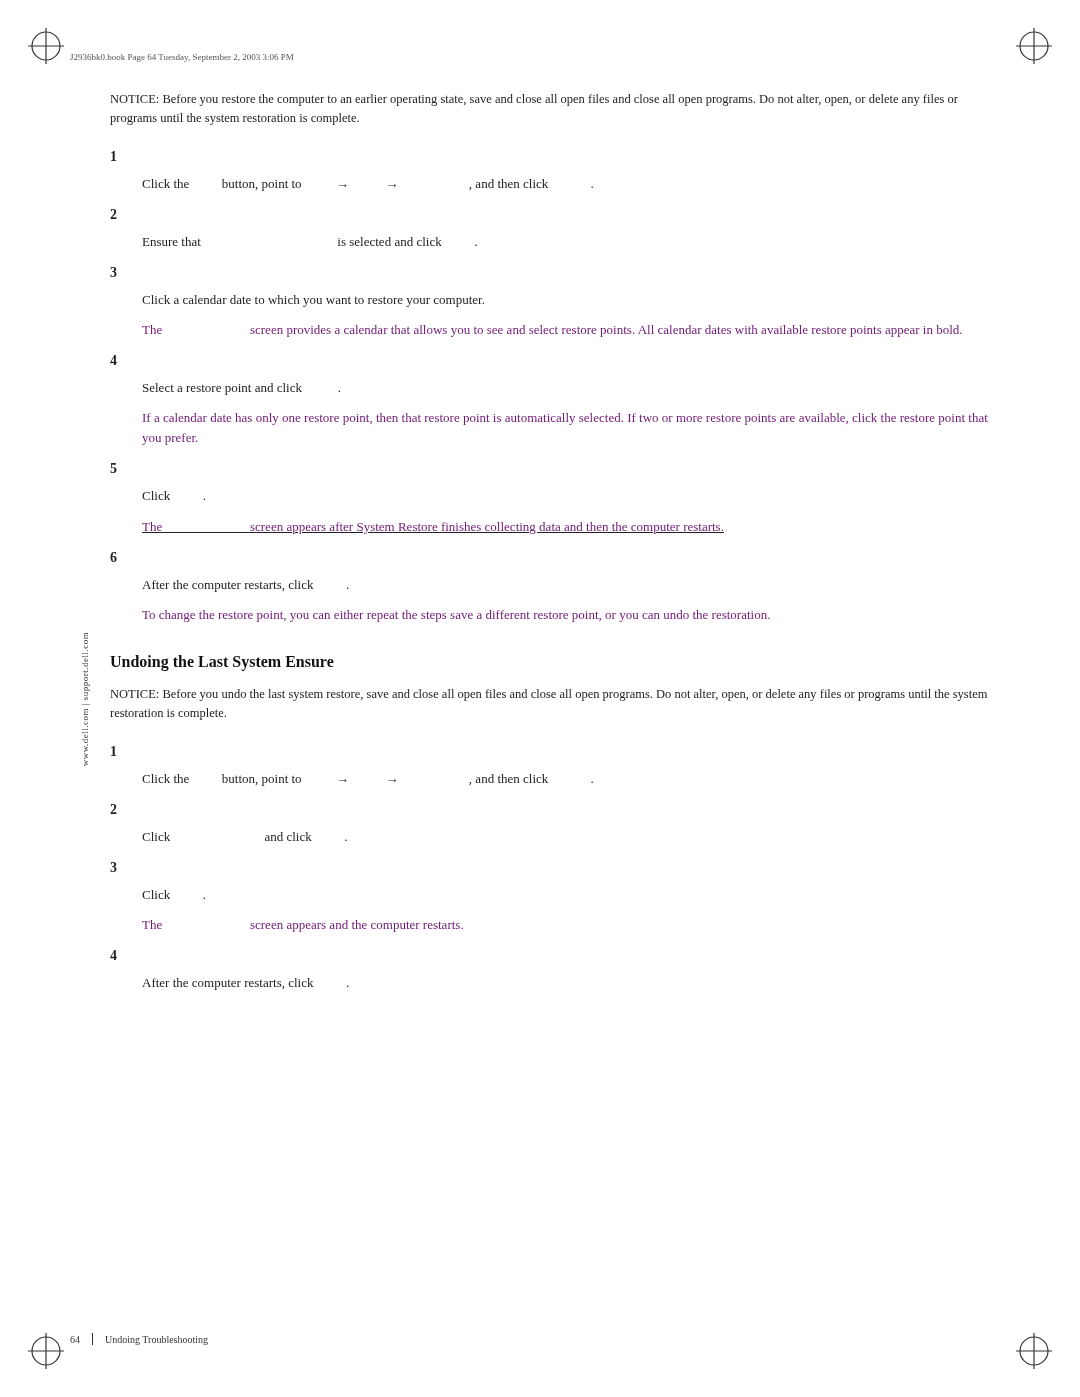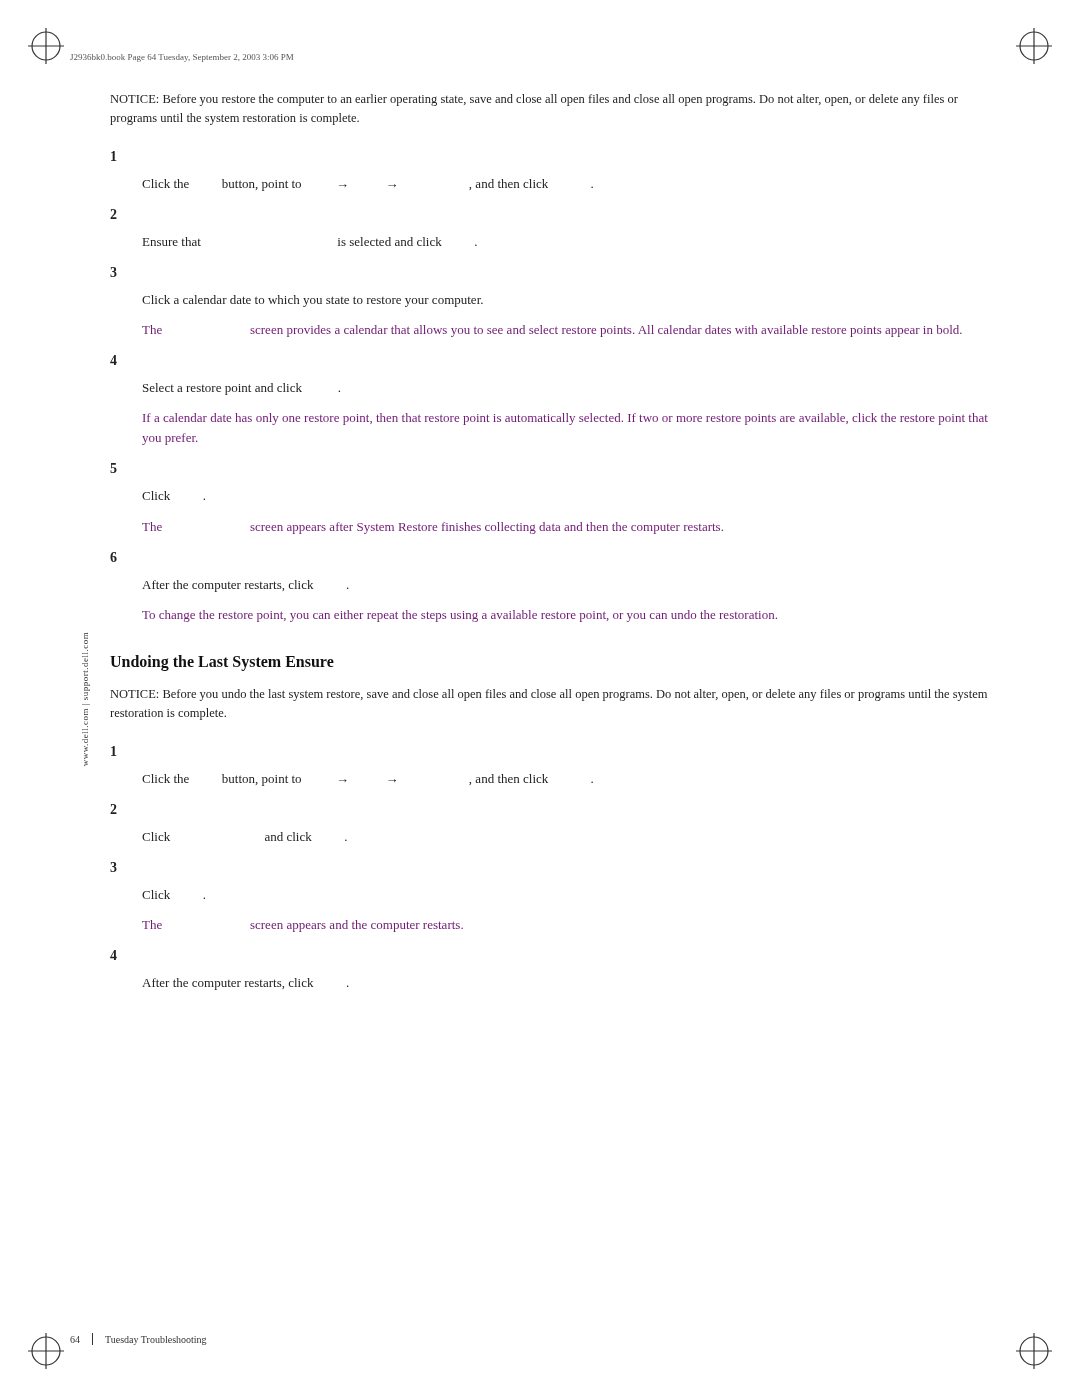--- a/index.html
+++ b/index.html
@@ -208,21 +208,21 @@
       <li>
         <span class="step-num">2</span>
         <span class="step-content">
           Ensure that &nbsp;&nbsp;&nbsp;&nbsp;&nbsp;&nbsp;&nbsp;&nbsp;&nbsp;&nbsp;&nbsp;&nbsp;&nbsp;&nbsp;&nbsp;&nbsp;&nbsp;&nbsp;&nbsp;&nbsp;&nbsp;&nbsp;&nbsp;&nbsp;&nbsp;&nbsp;&nbsp;&nbsp;&nbsp;&nbsp;&nbsp;&nbsp;&nbsp;&nbsp;&nbsp;&nbsp;&nbsp;&nbsp;&nbsp;&nbsp; is selected and click &nbsp;&nbsp;&nbsp;&nbsp;&nbsp;&nbsp;&nbsp;&nbsp; .
         </span>
       </li>
 
       <li>
         <span class="step-num">3</span>
         <span class="step-content">
-          Click a calendar date to which you state to restore your computer.
+          Click a calendar date to which you want to restore your computer.
         </span>
       </li>
 
       <li style="display:block;">
         <div class="para">
           The &nbsp;&nbsp;&nbsp;&nbsp;&nbsp;&nbsp;&nbsp;&nbsp;&nbsp;&nbsp;&nbsp;&nbsp;&nbsp;&nbsp;&nbsp;&nbsp;&nbsp;&nbsp;&nbsp;&nbsp;&nbsp;&nbsp;&nbsp;&nbsp;&nbsp; screen provides a calendar that allows you to see and select restore points. All calendar dates with available restore points appear in bold.
         </div>
       </li>
 
       <li>
@@ -238,36 +238,36 @@
         </div>
       </li>
 
       <li>
         <span class="step-num">5</span>
         <span class="step-content">
           Click &nbsp;&nbsp;&nbsp;&nbsp;&nbsp;&nbsp;&nbsp;&nbsp; .
         </span>
       </li>
 
+      <li style="display:block;text-decoration:underline;">
+        <div class="para">
+          The &nbsp;&nbsp;&nbsp;&nbsp;&nbsp;&nbsp;&nbsp;&nbsp;&nbsp;&nbsp;&nbsp;&nbsp;&nbsp;&nbsp;&nbsp;&nbsp;&nbsp;&nbsp;&nbsp;&nbsp;&nbsp;&nbsp;&nbsp;&nbsp;&nbsp; screen appears after System Restore finishes collecting data and then the computer restarts.
+        </div>
+      </li>
+
+      <li>
+        <span class="step-num">6</span>
+        <span class="step-content">
+          After the computer restarts, click &nbsp;&nbsp;&nbsp;&nbsp;&nbsp;&nbsp;&nbsp;&nbsp; .
+        </span>
+      </li>
+
       <li style="display:block;">
         <div class="para">
-          The &nbsp;&nbsp;&nbsp;&nbsp;&nbsp;&nbsp;&nbsp;&nbsp;&nbsp;&nbsp;&nbsp;&nbsp;&nbsp;&nbsp;&nbsp;&nbsp;&nbsp;&nbsp;&nbsp;&nbsp;&nbsp;&nbsp;&nbsp;&nbsp;&nbsp; screen appears after System Restore finishes collecting data and then the computer restarts.
-        </div>
-      </li>
-
-      <li>
-        <span class="step-num">6</span>
-        <span class="step-content">
-          After the computer restarts, click &nbsp;&nbsp;&nbsp;&nbsp;&nbsp;&nbsp;&nbsp;&nbsp; .
-        </span>
-      </li>
-
-      <li style="display:block;">
-        <div class="para">
-          To change the restore point, you can either repeat the steps using a available restore point, or you can undo the restoration.
+          To change the restore point, you can either repeat the steps save a different restore point, or you can undo the restoration.
         </div>
       </li>
 
     </ol>
 
     <h2 class="section-heading">Undoing the Last System Ensure</h2>
 
     <div class="notice">
       <span class="notice-label">NOTICE:</span>
       <span>Before you undo the last system restore, save and close all open files and close all open programs. Do not alter, open, or delete any files or programs until the system restoration is complete.</span>
@@ -309,16 +309,16 @@
         </span>
       </li>
 
     </ol>
 
   </div>
 
   <div class="page-footer">
     <span>64</span>
     <span class="footer-divider"></span>
-    <span>Tuesday Troubleshooting</span>
+    <span>Undoing Troubleshooting</span>
   </div>
 
 </div>
 
 </body></html>

